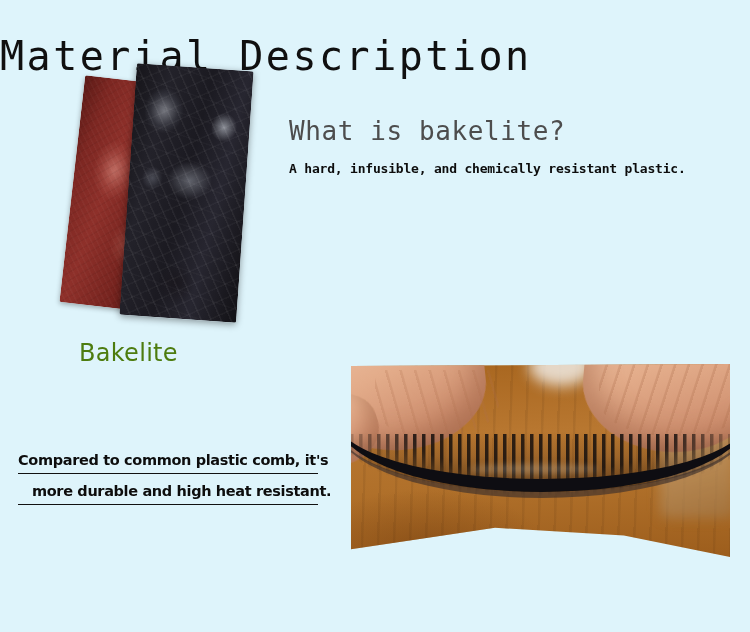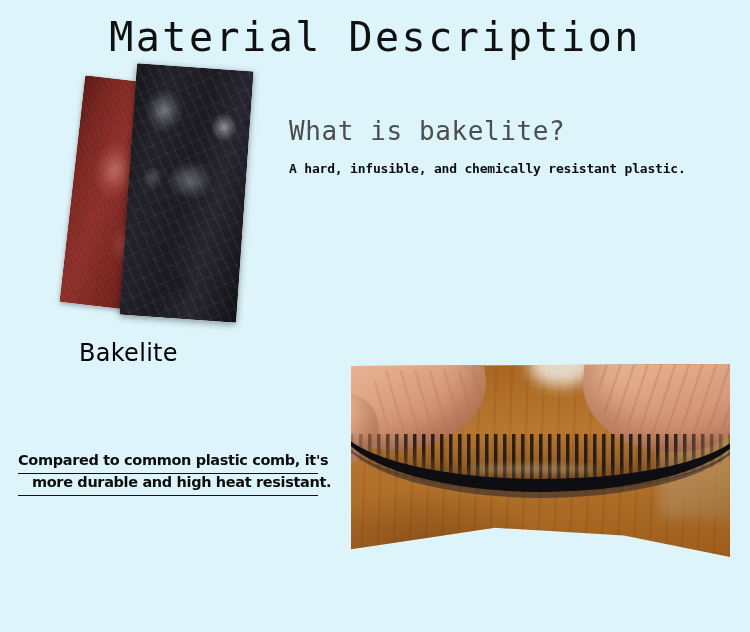--- a/index.html
+++ b/index.html
@@ -19,23 +19,22 @@
     width: 750px;
     height: 632px;
     background: #def4fb;
     overflow: hidden;
   }
 
   
   #title {
     position: absolute;
     left: 0;
-    top: 14px;
+    top: 33px;
     width: 750px;
-    text-align: center;
     font-family: "DejaVu Sans Mono", monospace;
     font-size: 40px;
     font-weight: 400;
     letter-spacing: 2.5px;
     color: #101010;
     white-space: nowrap;
   }
 
   
   #sheets {
@@ -98,21 +97,21 @@
   }
 
   
   #caption-bakelite {
     position: absolute;
     left: 79px;
     top: 339px;
     font-family: "DejaVu Sans", sans-serif;
     font-size: 24px;
     font-weight: 400;
-    color: #000000;
+    color: #4d7c0f;
     letter-spacing: 0.3px;
   }
 
   
   #question-heading {
     position: absolute;
     left: 289px;
     top: 116px;
     font-family: "DejaVu Sans Mono", monospace;
     font-size: 26px;
@@ -143,20 +142,21 @@
     font-family: "DejaVu Sans", sans-serif;
     font-size: 14.5px;
     font-weight: bold;
     color: #0d0d0d;
     letter-spacing: -0.35px;
   }
   #compare-note .nline {
     display: block;
     border-bottom: 1.6px solid #111;
     padding-bottom: 5px;
+    margin-bottom: 9px;
     white-space: nowrap;
   }
   #compare-note .nline.second {
     padding-left: 14px;
     margin-bottom: 4px;
   }
 
   
   #comb-photo {
     position: absolute;

